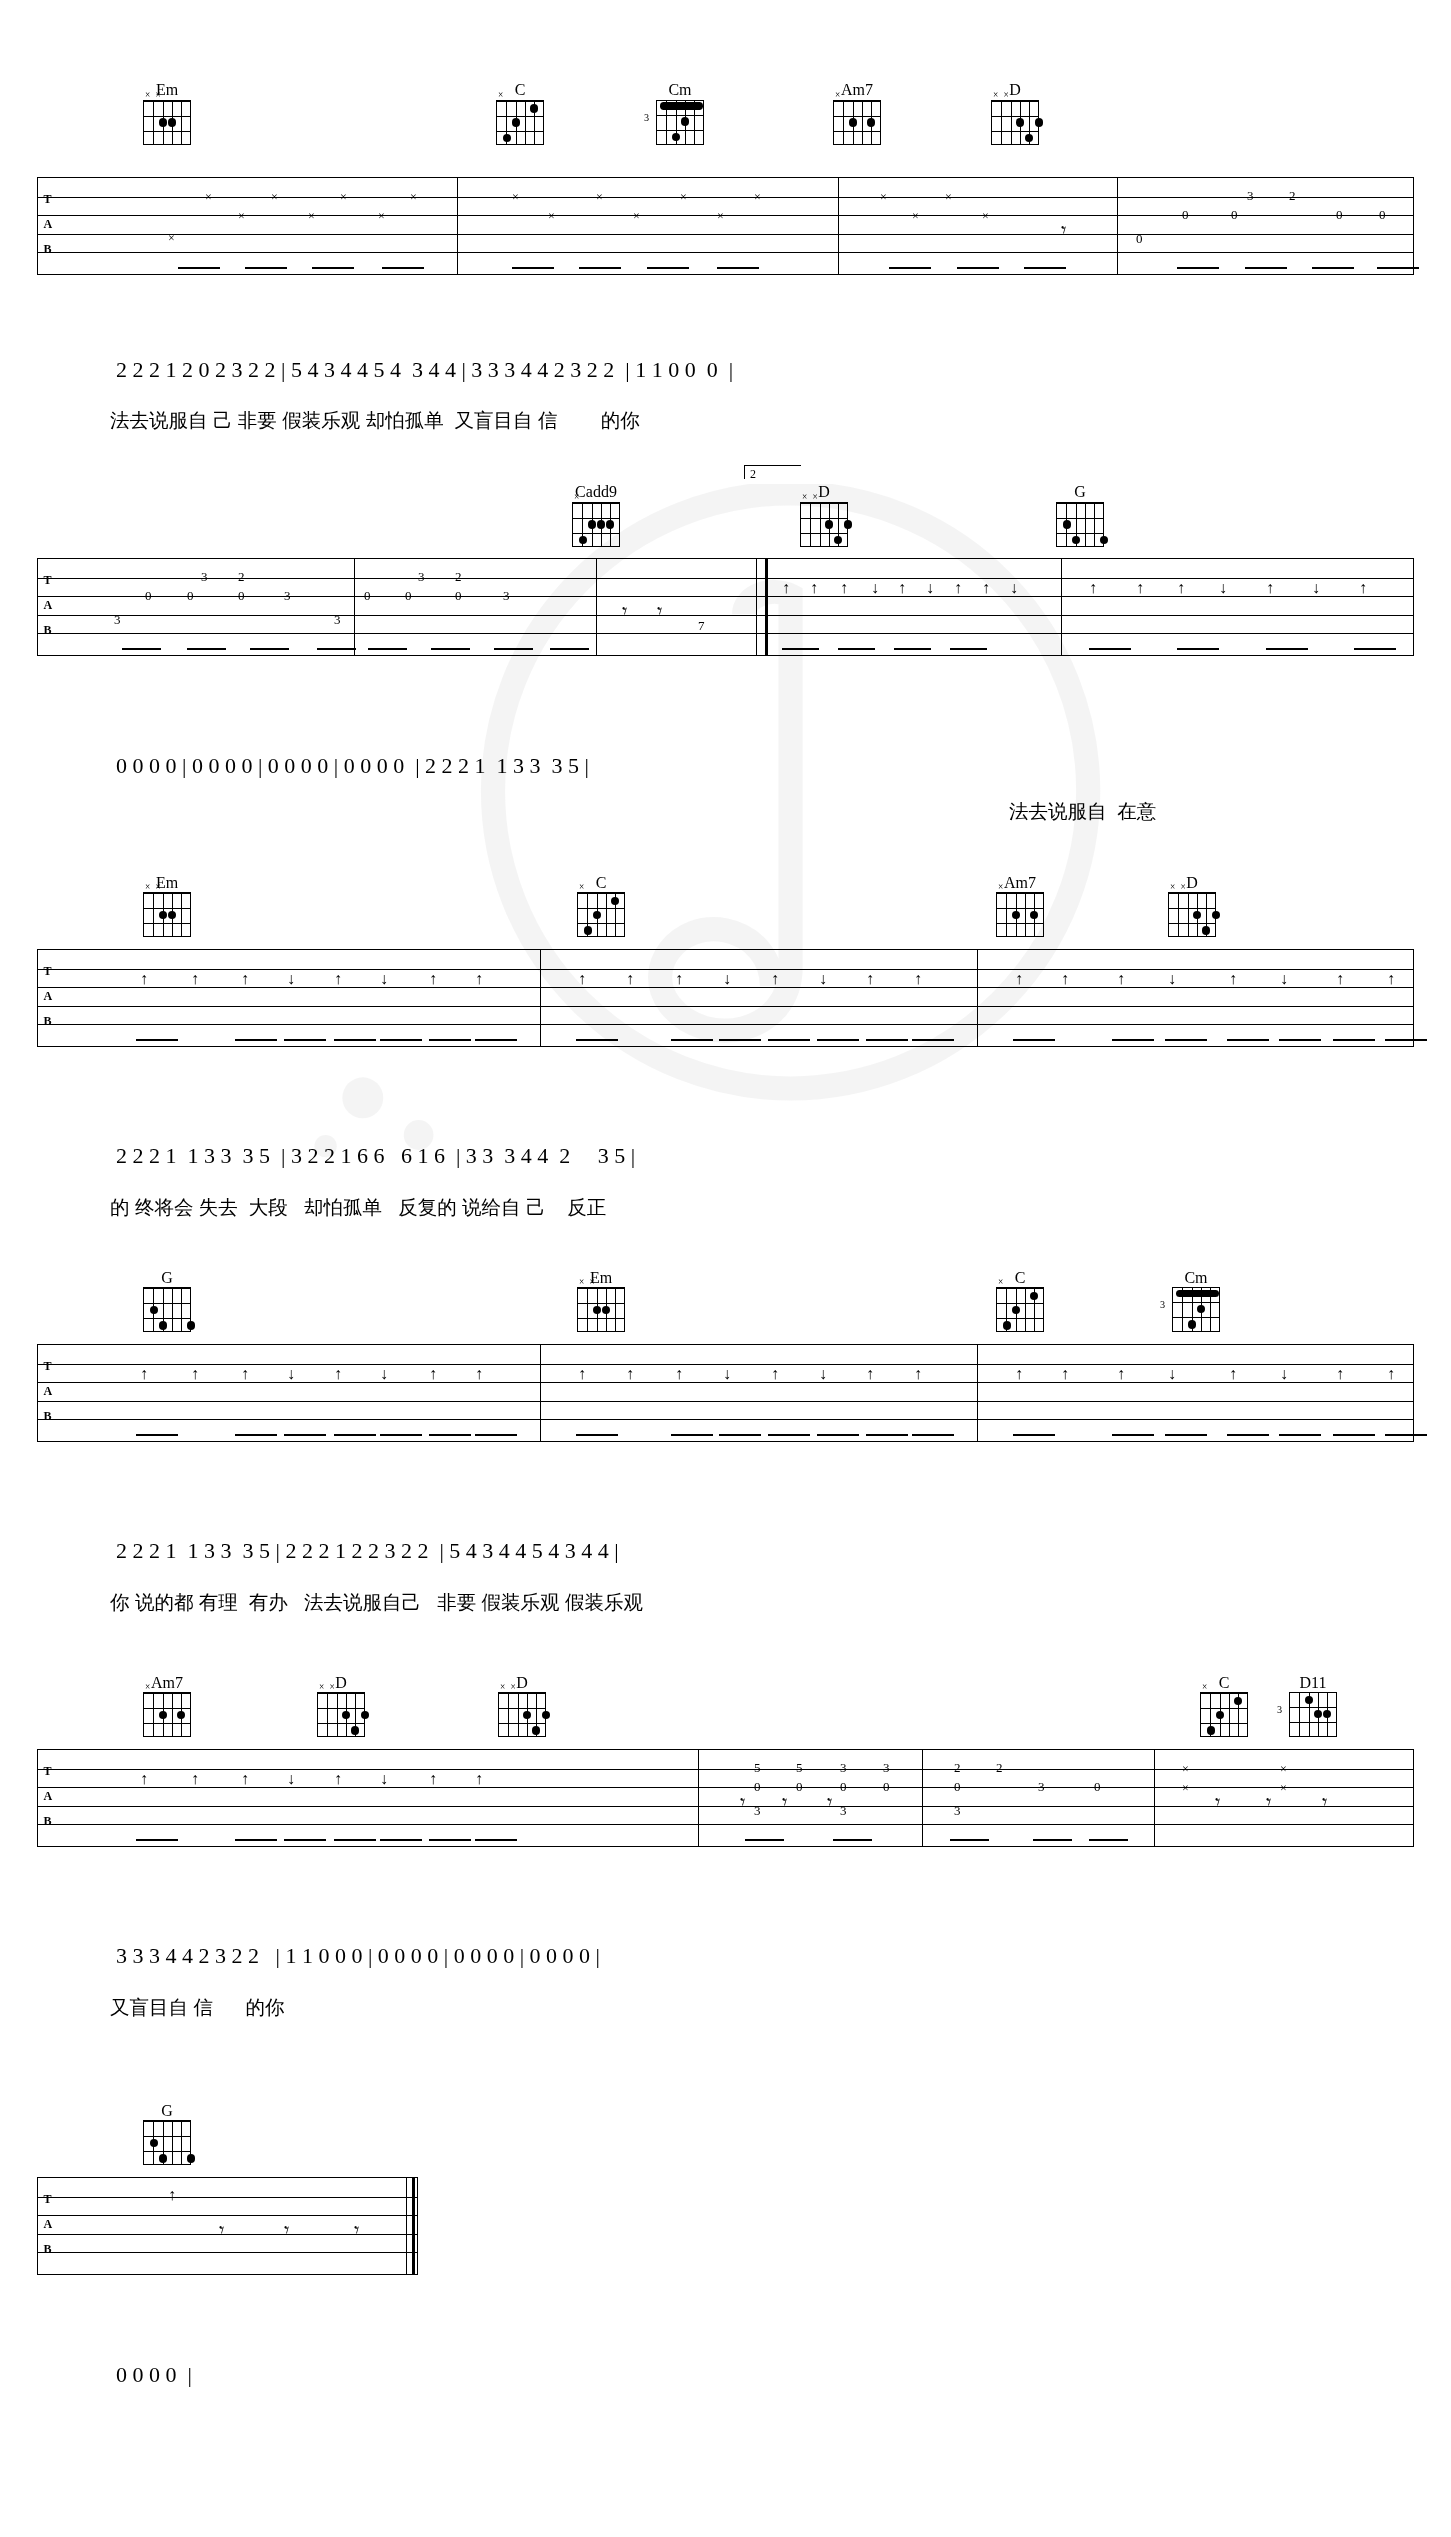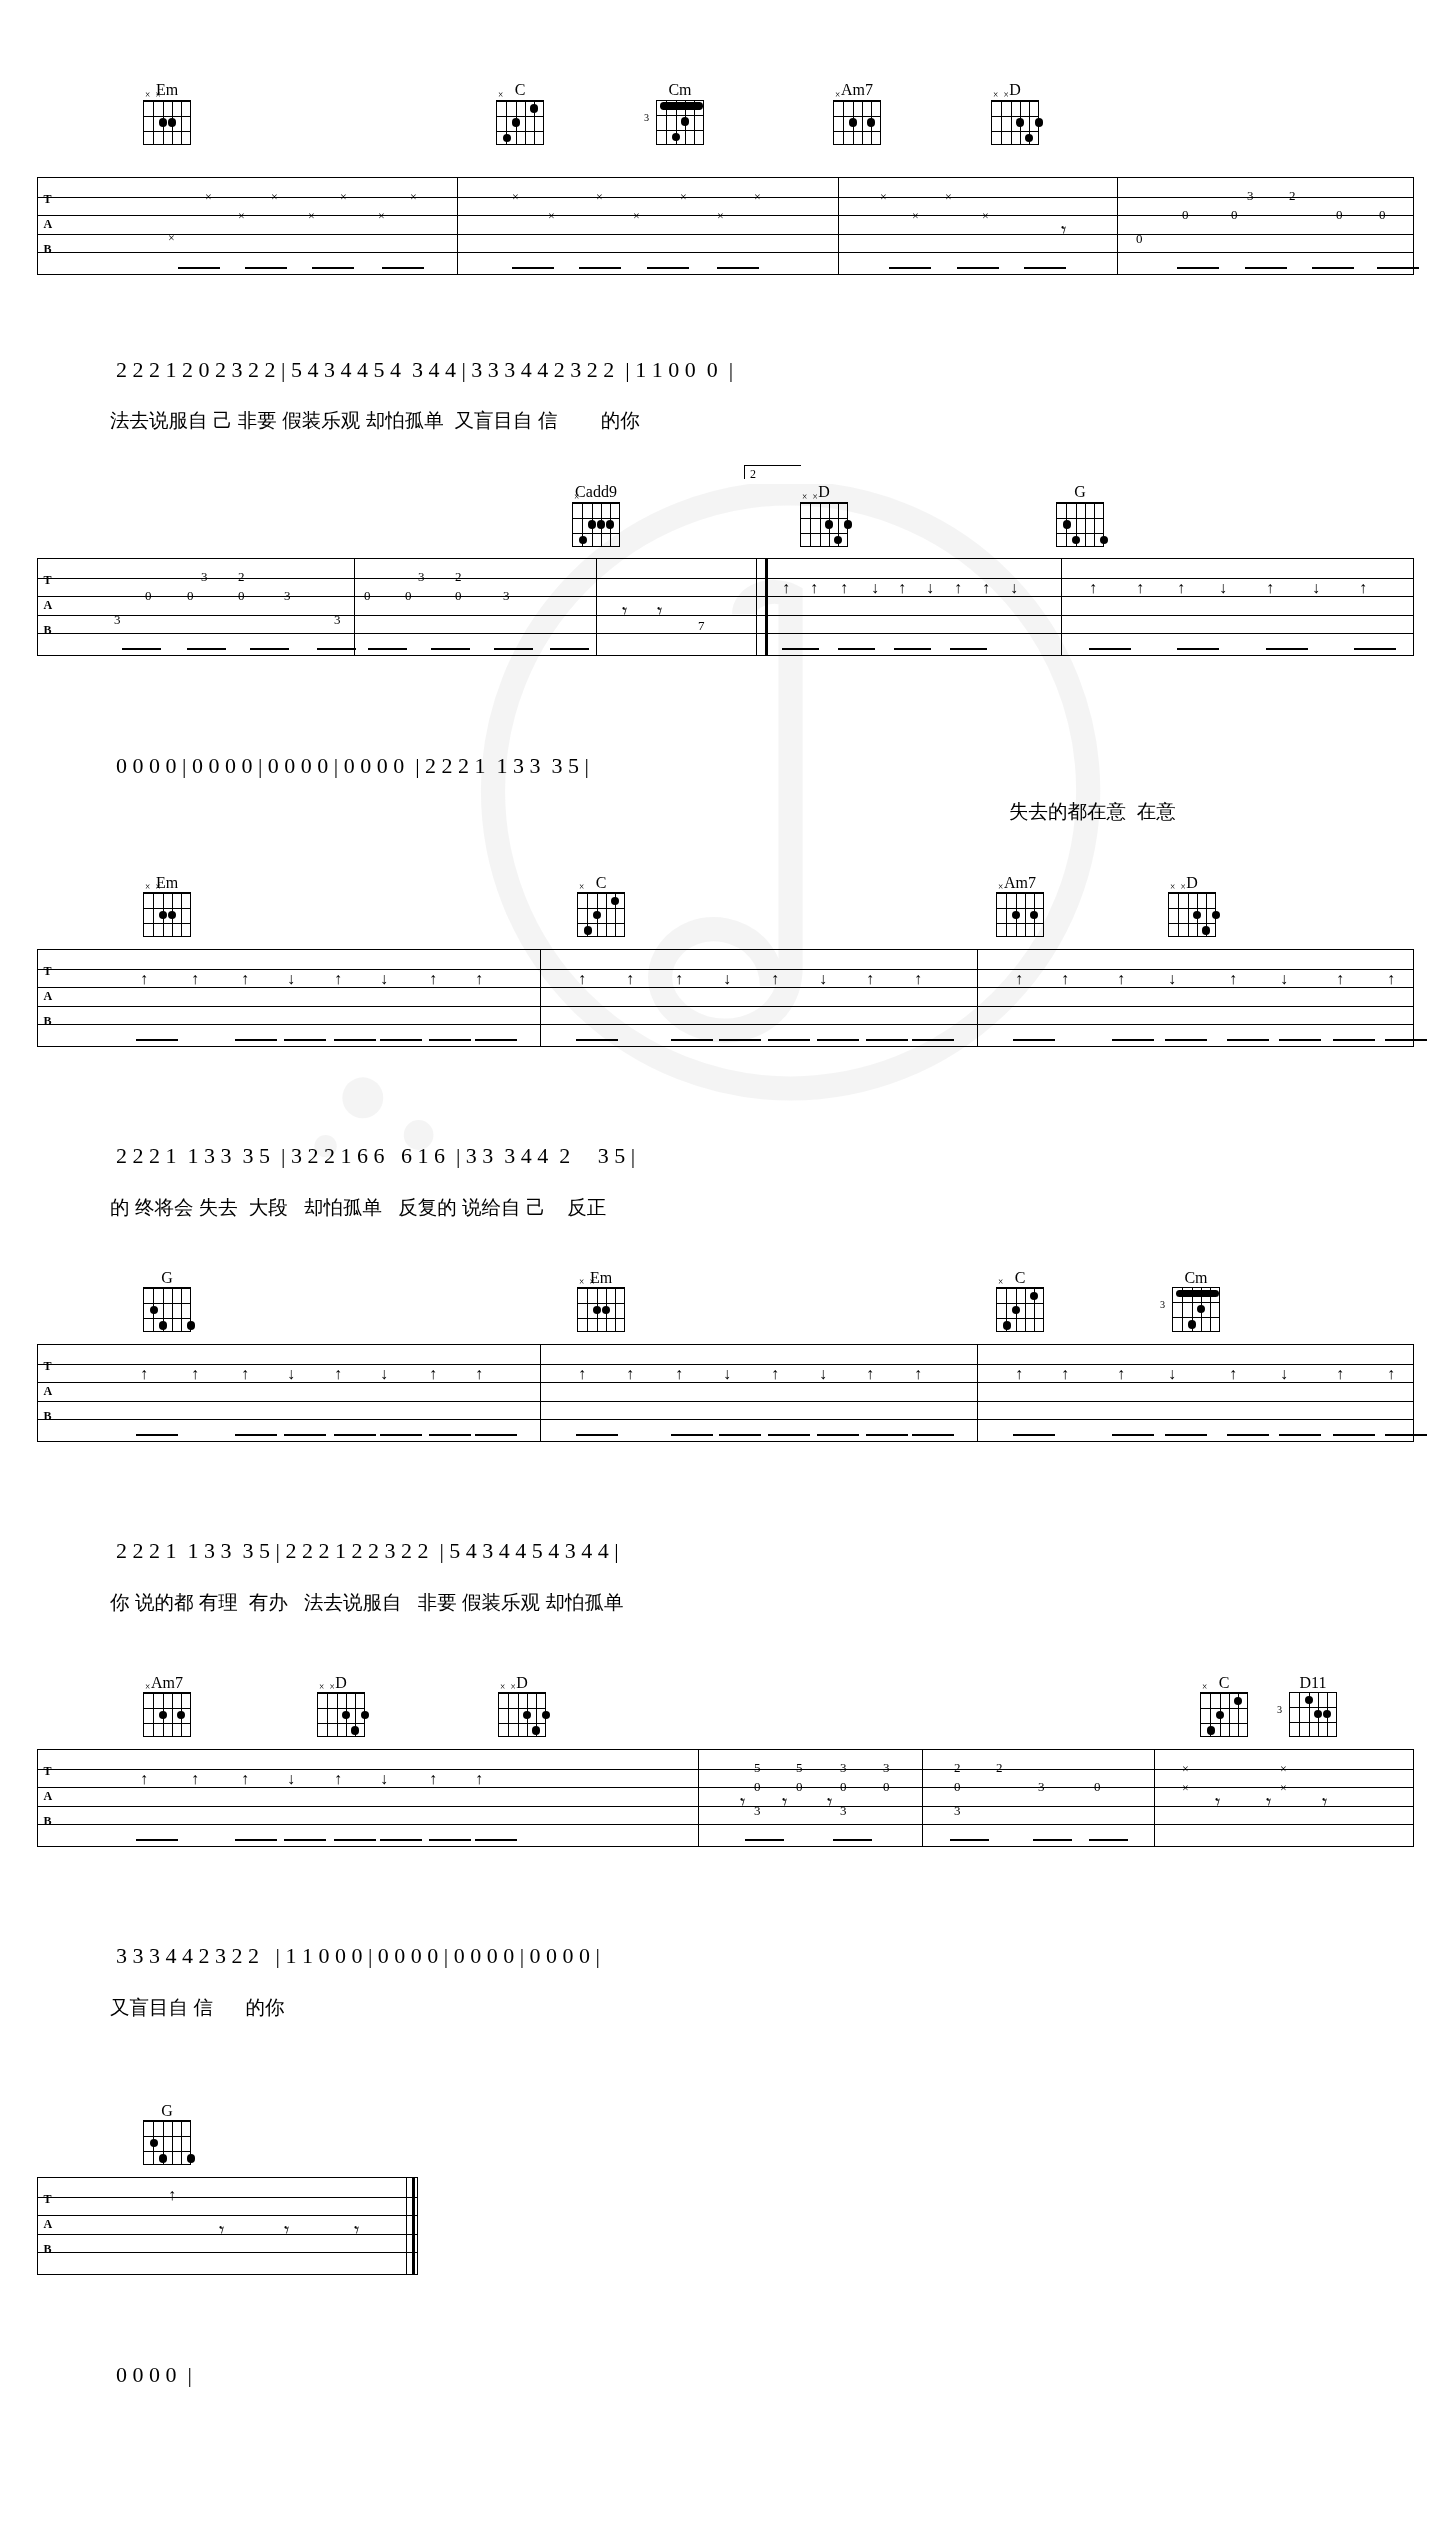--- a/index.html
+++ b/index.html
@@ -418,21 +418,21 @@
       <div class="beam" style="left:800px;top:89px;width:37px;"></div>
       <div class="beam" style="left:856px;top:89px;width:37px;"></div>
       <div class="beam" style="left:912px;top:89px;width:37px;"></div>
       <div class="beam" style="left:1051px;top:89px;width:42px;"></div>
       <div class="beam" style="left:1139px;top:89px;width:42px;"></div>
       <div class="beam" style="left:1228px;top:89px;width:42px;"></div>
       <div class="beam" style="left:1316px;top:89px;width:42px;"></div>
     </div>
 
     <div class="jianpu" style="left:116px;top:298px;">0 0 0 0 | 0 0 0 0 | 0 0 0 0 | 0 0 0 0  | 2 2 2 1  1 3 3  3 5 |</div>
-    <div class="lyric" style="left:1009px;top:344px;">失去的都在意  在意</div>
+    <div class="lyric" style="left:1009px;top:344px;">法去说服自  在意</div>
   </div>
 
   <div class="system" style="top:856px;">
 
     <div class="chord" style="left:138px;top:18.6px;">
       <div class="cname">Em</div>
       <div class="grid">
         <div class="marks">
             <span class="mk" style="left:3.7px;">×</span>
             <span class="mk" style="left:14px;">×</span>
@@ -683,21 +683,21 @@
       <div class="beam" style="left:975px;top:89px;width:42px;"></div>
       <div class="beam" style="left:1074px;top:89px;width:42px;"></div>
       <div class="beam" style="left:1127px;top:89px;width:42px;"></div>
       <div class="beam" style="left:1189px;top:89px;width:42px;"></div>
       <div class="beam" style="left:1241px;top:89px;width:42px;"></div>
       <div class="beam" style="left:1295px;top:89px;width:42px;"></div>
       <div class="beam" style="left:1347px;top:89px;width:42px;"></div>
     </div>
 
     <div class="jianpu" style="left:116px;top:288px;">2 2 2 1  1 3 3  3 5 | 2 2 2 1 2 2 3 2 2  | 5 4 3 4 4 5 4 3 4 4 |</div>
-    <div class="lyric" style="left:110px;top:340px;">你 说的都 有理  有办   法去说服自   非要 假装乐观 却怕孤单</div>
+    <div class="lyric" style="left:110px;top:340px;">你 说的都 有理  有办   法去说服自己   非要 假装乐观 假装乐观</div>
   </div>
 
   <div class="system" style="top:1656px;">
 
     <div class="chord" style="left:138px;top:18.6px;">
       <div class="cname">Am7</div>
       <div class="grid">
         <div class="marks">
             <span class="mk" style="left:3.7px;">×</span>
           </div>

